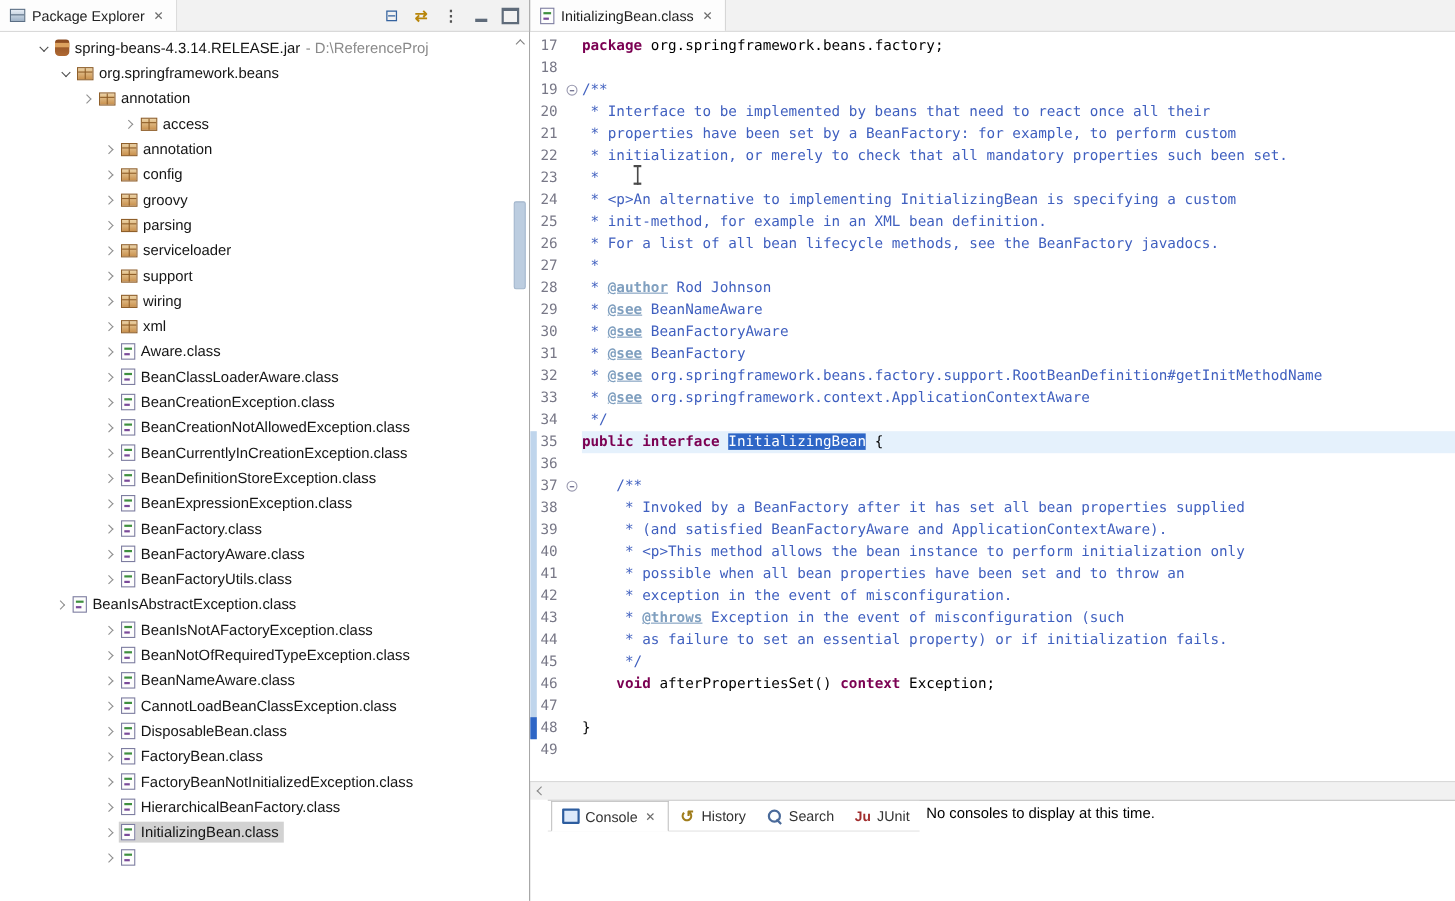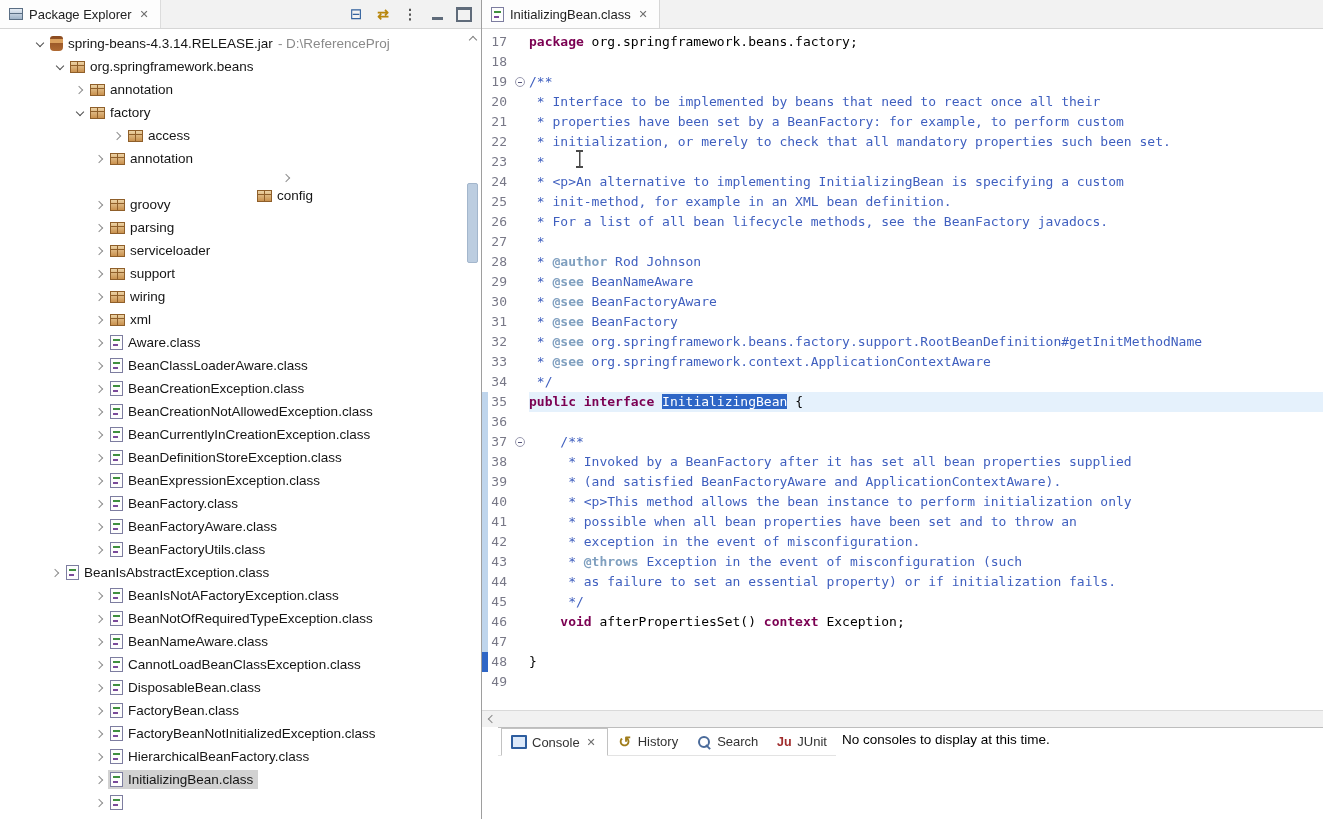--- a/index.html
+++ b/index.html
@@ -57,21 +57,21 @@
   .code-line { display:flex; height:20px; line-height:20px; }
   .ln { width:32px; padding-right:7px; text-align:right; color:#787887; flex:none; font-size:13px; }
   .foldcol { width:15px; flex:none; position:relative; }
   .fold-marker { position:absolute; left:1px; top:5px; width:10px; height:10px; border:1px solid #9a9ab0; border-radius:50%; background:#fff; }
   .fold-marker::after { content:''; position:absolute; left:2px; right:2px; top:4px; height:1px; background:#55557a; }
   .ctext { flex:1; white-space:pre; }
   .code-line.current .ctext { background:#e5f1fc; }
   .tok-k { color:#7b0052; font-weight:bold; }
   .tok-d { color:#000; }
   .tok-c { color:#3f5fbf; }
-  .tok-t { color:#7f9fbf; font-weight:bold; }
+  .tok-t { color:#7f9fbf; font-weight:bold;text-decoration:underline; }
   .tok-sel { background:#2e66c6; color:#fff; }
   .range-bar { position:absolute; left:0; width:6px; background:#bfd5ec; }
   .range-block { position:absolute; left:0; width:6px; background:#2e66c6; }
 
   .hscrollbar { height:17px; background:#f1f1f1; border-top:1px solid #d9d9d9; display:flex; align-items:center; }
   .hscroll-left { width:16px; height:100%; display:flex; align-items:center; justify-content:center; }
   .hscroll-left::before { content:''; width:5px; height:5px; border-left:1.5px solid #8a8a8a; border-bottom:1.5px solid #8a8a8a; transform:rotate(45deg); margin-left:3px; }
 
   
   #console-panel { flex:1; border-top:1px solid #bdbdbd; background:#fff; display:flex; flex-direction:row;margin-left:16px; }
@@ -129,42 +129,35 @@
             <span class="tlabel">org.springframework.beans</span>
           </span>
         </div>
         <div class="tree-row" style="padding-left: 72px;">
           <span class="twisty tw-closed"></span>
           <span class="row-content">
             <span class="ticon icon-pkg"></span>
             <span class="tlabel">annotation</span>
           </span>
         </div>
-        <div class="tree-row" style="padding-left: 72px;">
-          <span class="twisty tw-open"></span>
-          <span class="row-content">
-            <span class="ticon icon-pkg"></span>
-            <span class="tlabel">factory</span>
-          </span>
-        </div>
         <div class="tree-row" style="padding-left: 110px;">
           <span class="twisty tw-closed"></span>
           <span class="row-content">
             <span class="ticon icon-pkg"></span>
             <span class="tlabel">access</span>
           </span>
         </div>
         <div class="tree-row" style="padding-left: 92px;">
           <span class="twisty tw-closed"></span>
           <span class="row-content">
             <span class="ticon icon-pkg"></span>
             <span class="tlabel">annotation</span>
           </span>
         </div>
-        <div class="tree-row" style="padding-left: 92px; flex-direction: column;">
+        <div class="tree-row" style="padding-left: 92px;">
           <span class="twisty tw-closed"></span>
           <span class="row-content">
             <span class="ticon icon-pkg"></span>
             <span class="tlabel">config</span>
           </span>
         </div>
         <div class="tree-row" style="padding-left: 92px;">
           <span class="twisty tw-closed"></span>
           <span class="row-content">
             <span class="ticon icon-pkg"></span>

